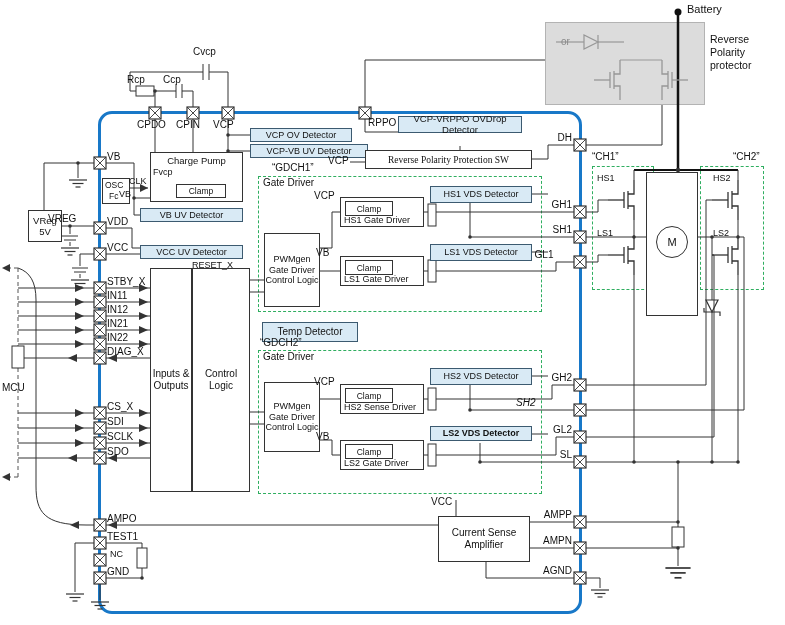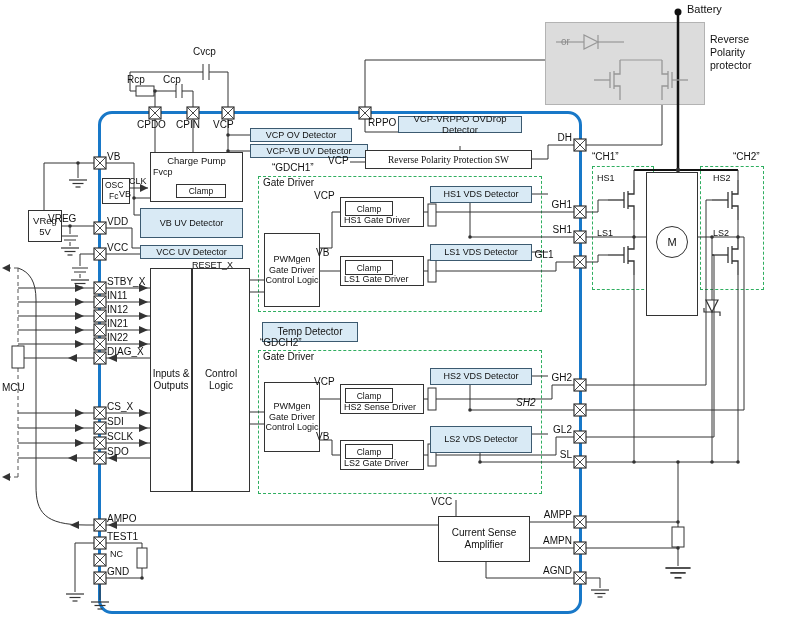--- a/index.html
+++ b/index.html
@@ -220,39 +220,39 @@
 
   <div class="det" style="left:250px;top:128px;width:102px;height:14px;">
       <span>VCP OV Detector</span>
     </div>
   <div class="det" style="left:250px;top:144px;width:118px;height:14px;">
       <span>VCP-VB UV Detector</span>
     </div>
   <div class="det" style="left:398px;top:116px;width:124px;height:17px;font-size:9.5px;">
       <span>VCP-VRPPO OVDrop Detector</span>
     </div>
-  <div class="det" style="left:140px;top:208px;width:103px;height:30px;">
+  <div class="det" style="left:140px;top:208px;width:103px;height:14px;">
       <span>VB UV Detector</span>
     </div>
   <div class="det" style="left:140px;top:245px;width:103px;height:14px;">
       <span>VCC UV Detector</span>
     </div>
   <div class="det" style="left:262px;top:322px;width:96px;height:20px;font-size:10px;">
       <span>Temp Detector</span>
     </div>
   <div class="det" style="left:430px;top:186px;width:102px;height:17px;">
       <span>HS1 VDS Detector</span>
     </div>
   <div class="det" style="left:430px;top:244px;width:102px;height:17px;">
       <span>LS1 VDS Detector</span>
     </div>
   <div class="det" style="left:430px;top:368px;width:102px;height:17px;">
       <span>HS2 VDS Detector</span>
     </div>
-  <div class="det" style="left:430px;top:426px;width:102px;height:27px;">
+  <div class="det" style="left:430px;top:426px;width:102px;height:15px;font-weight:bold;">
       <span>LS2 VDS Detector</span>
     </div>
 
   <div class="wb cbox" style="left:365px;top:150px;width:167px;height:19px;font-size:9.5px;font-family:Liberation Serif, serif;">
       <span>Reverse Polarity Protection SW</span>
     </div>
 
   <div class="wb" style="left:150px;top:152px;width:93px;height:50px;">
     <div style="position:absolute;left:0;top:2px;width:100%;text-align:center;font-size:9.5px;">Charge Pump</div>
   </div>

